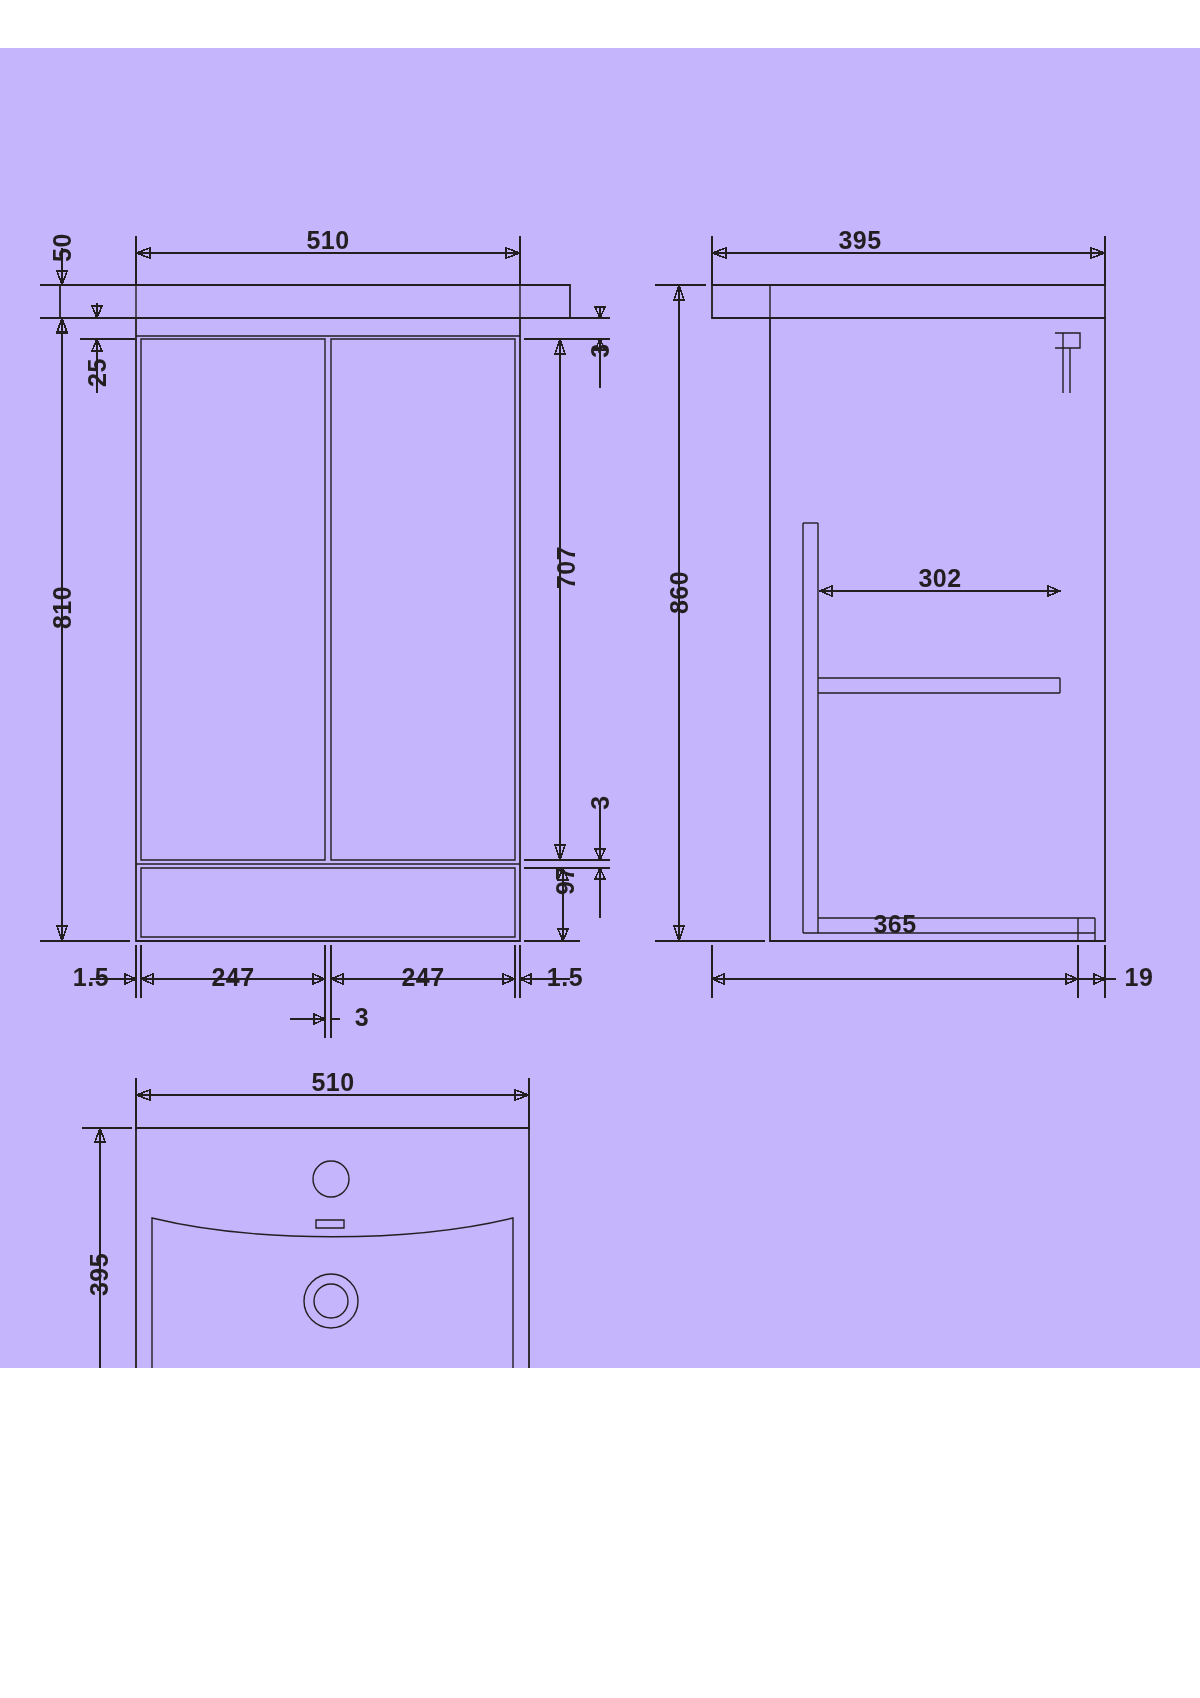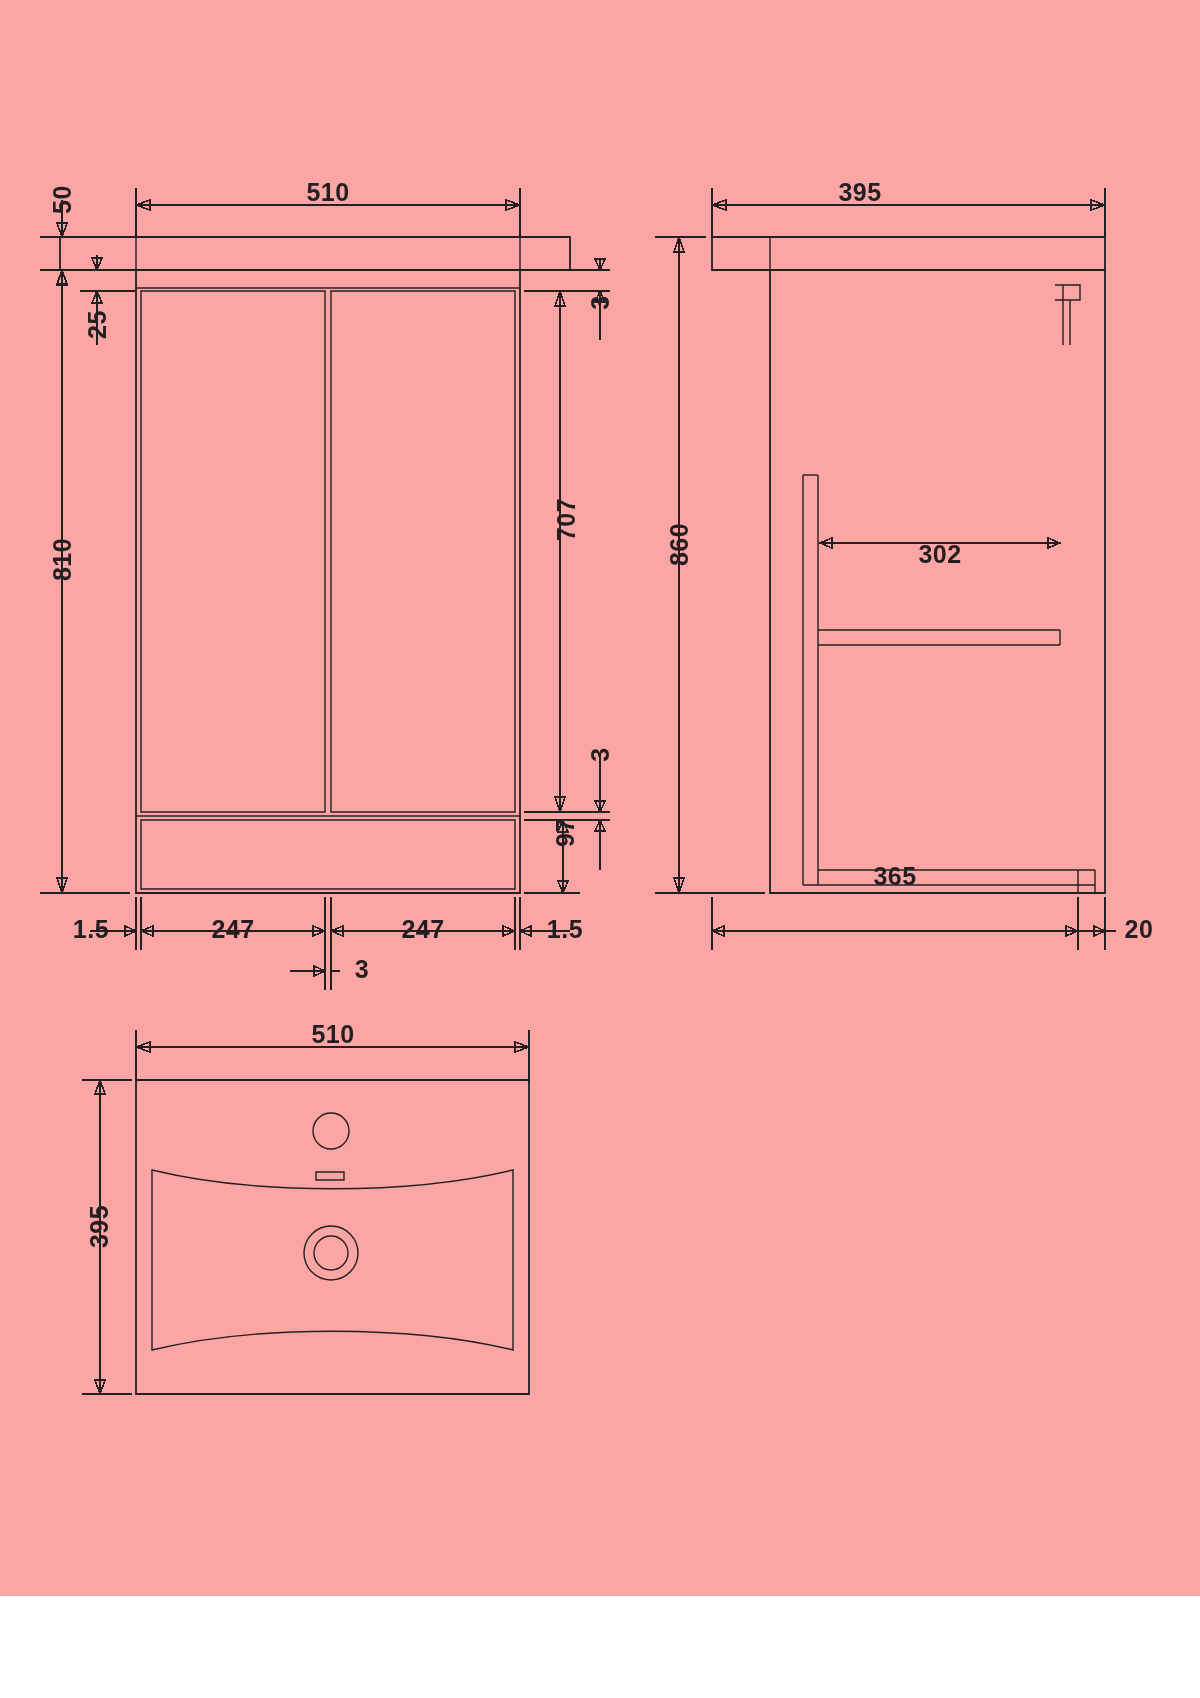--- a/index.html
+++ b/index.html
@@ -6,23 +6,24 @@
     margin: 0;
     padding: 0;
     background: #ffffff;
   }
   body {
     font-family: "Liberation Sans", sans-serif;
   }
   #sheet {
     position: relative;
     width: 1200px;
-    height: 1596px;
-    background: #fca5a5;
+    height: 1320px;
+    background: #c4b5fd;
     overflow: hidden;
+    margin-top: 48px;
   }
   svg.drawing {
     position: absolute;
     left: 0;
     top: 0;
     width: 1200px;
     height: 1698px;
   }
   .ln {
     stroke: #231f20;
@@ -299,23 +300,23 @@
   <div class="dimtxt center" style="left:373px; top:915px; width:100px;">247</div>
 
   <div class="dimtxt center" style="left:534px; top:915px; width:62px;">1.5</div>
 
   <div class="dimtxt center" style="left:340px; top:955px; width:44px;">3</div>
 
   <div class="dimtxt center" style="left:810px; top:178px; width:100px;">395</div>
 
   <div class="dimtxt vert" style="left:638px; top:530px; width:82px; text-align:center;">860</div>
 
-  <div class="dimtxt center" style="left:890px; top:540px; width:100px;">302</div>
+  <div class="dimtxt center" style="left:890px; top:516px; width:100px;">302</div>
 
   <div class="dimtxt center" style="left:845px; top:862px; width:100px;">365</div>
 
-  <div class="dimtxt center" style="left:1108px; top:915px; width:62px;">20</div>
+  <div class="dimtxt center" style="left:1108px; top:915px; width:62px;">19</div>
 
   <div class="dimtxt center" style="left:283px; top:1020px; width:100px;">510</div>
 
   <div class="dimtxt vert" style="left:58px; top:1212px; width:82px; text-align:center;">395</div>
 
 </div>
 
 </body></html>

